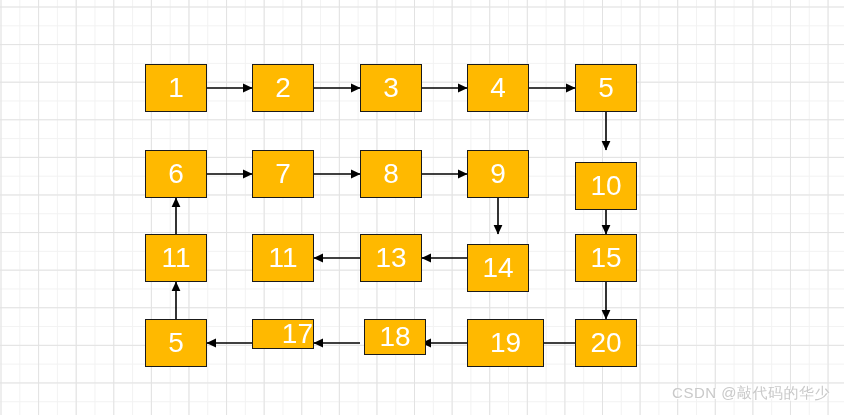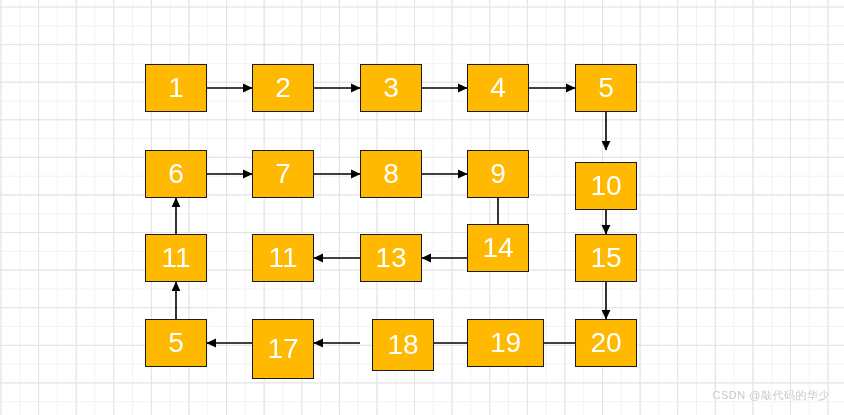--- a/index.html
+++ b/index.html
@@ -42,21 +42,21 @@
   }
   .node-label {
     font-size: 28px;
     line-height: 1;
     user-select: none;
   }
   .watermark {
     position: absolute;
     right: 14px;
     bottom: 12px;
-    font-size: 11px;
+    font-size: 15px;
     letter-spacing: 0.5px;
     text-shadow: 1px 1px 0 #ffffff;
     white-space: nowrap;
   }
 </style>
 </head>
 <body>
 
 <div class="canvas" id="canvas" style="width: 844px; height: 415px; background-color: rgb(255, 255, 255); --grid-minor: #f2f2f2; --grid-major: #e2e2e2; --minor-sp: 18.8px; --major-sp: 37.6px;">
   <svg class="edge-layer" id="edge-layer" xmlns="http://www.w3.org/2000/svg" viewBox="0 0 844 415">
@@ -121,33 +121,33 @@
       </div>
       <div class="node" style="left: 145px; top: 234px; width: 62px; height: 48px; background-color: rgb(255, 185, 0); border-color: rgb(26, 26, 26);">
         <span class="node-label" style="color: rgb(255, 255, 255);">11</span>
       </div>
       <div class="node" style="left: 252px; top: 234px; width: 62px; height: 48px; background-color: rgb(255, 185, 0); border-color: rgb(26, 26, 26);">
         <span class="node-label" style="color: rgb(255, 255, 255);">11</span>
       </div>
       <div class="node" style="left: 360px; top: 234px; width: 62px; height: 48px; background-color: rgb(255, 185, 0); border-color: rgb(26, 26, 26);">
         <span class="node-label" style="color: rgb(255, 255, 255);">13</span>
       </div>
-      <div class="node" style="left: 467px; top: 224px; width: 62px; height: 48px; background-color: rgb(255, 185, 0); border-color: rgb(26, 26, 26);">
+      <div class="node" style="left: 467px; top: 244px; width: 62px; height: 48px; background-color: rgb(255, 185, 0); border-color: rgb(26, 26, 26);">
         <span class="node-label" style="color: rgb(255, 255, 255);">14</span>
       </div>
       <div class="node" style="left: 575px; top: 234px; width: 62px; height: 48px; background-color: rgb(255, 185, 0); border-color: rgb(26, 26, 26);">
         <span class="node-label" style="color: rgb(255, 255, 255);">15</span>
       </div>
       <div class="node" style="left: 145px; top: 319px; width: 62px; height: 48px; background-color: rgb(255, 185, 0); border-color: rgb(26, 26, 26);">
         <span class="node-label" style="color: rgb(255, 255, 255);">5</span>
       </div>
-      <div class="node" style="left: 252px; top: 319px; width: 62px; height: 60px; background-color: rgb(255, 185, 0); border-color: rgb(26, 26, 26);">
+      <div class="node" style="left: 252px; top: 319px; width: 62px; height: 30px; background-color: rgb(255, 185, 0); border-color: rgb(26, 26, 26); justify-content: flex-end;">
         <span class="node-label" style="color: rgb(255, 255, 255);">17</span>
       </div>
-      <div class="node" style="left: 372px; top: 319px; width: 62px; height: 52px; background-color: rgb(255, 185, 0); border-color: rgb(26, 26, 26);">
+      <div class="node" style="left: 364px; top: 319px; width: 62px; height: 36px; background-color: rgb(255, 185, 0); border-color: rgb(26, 26, 26);">
         <span class="node-label" style="color: rgb(255, 255, 255);">18</span>
       </div>
       <div class="node" style="left: 467px; top: 319px; width: 77px; height: 48px; background-color: rgb(255, 185, 0); border-color: rgb(26, 26, 26);">
         <span class="node-label" style="color: rgb(255, 255, 255);">19</span>
       </div>
       <div class="node" style="left: 575px; top: 319px; width: 62px; height: 48px; background-color: rgb(255, 185, 0); border-color: rgb(26, 26, 26);">
         <span class="node-label" style="color: rgb(255, 255, 255);">20</span>
       </div>
     </div>
 

